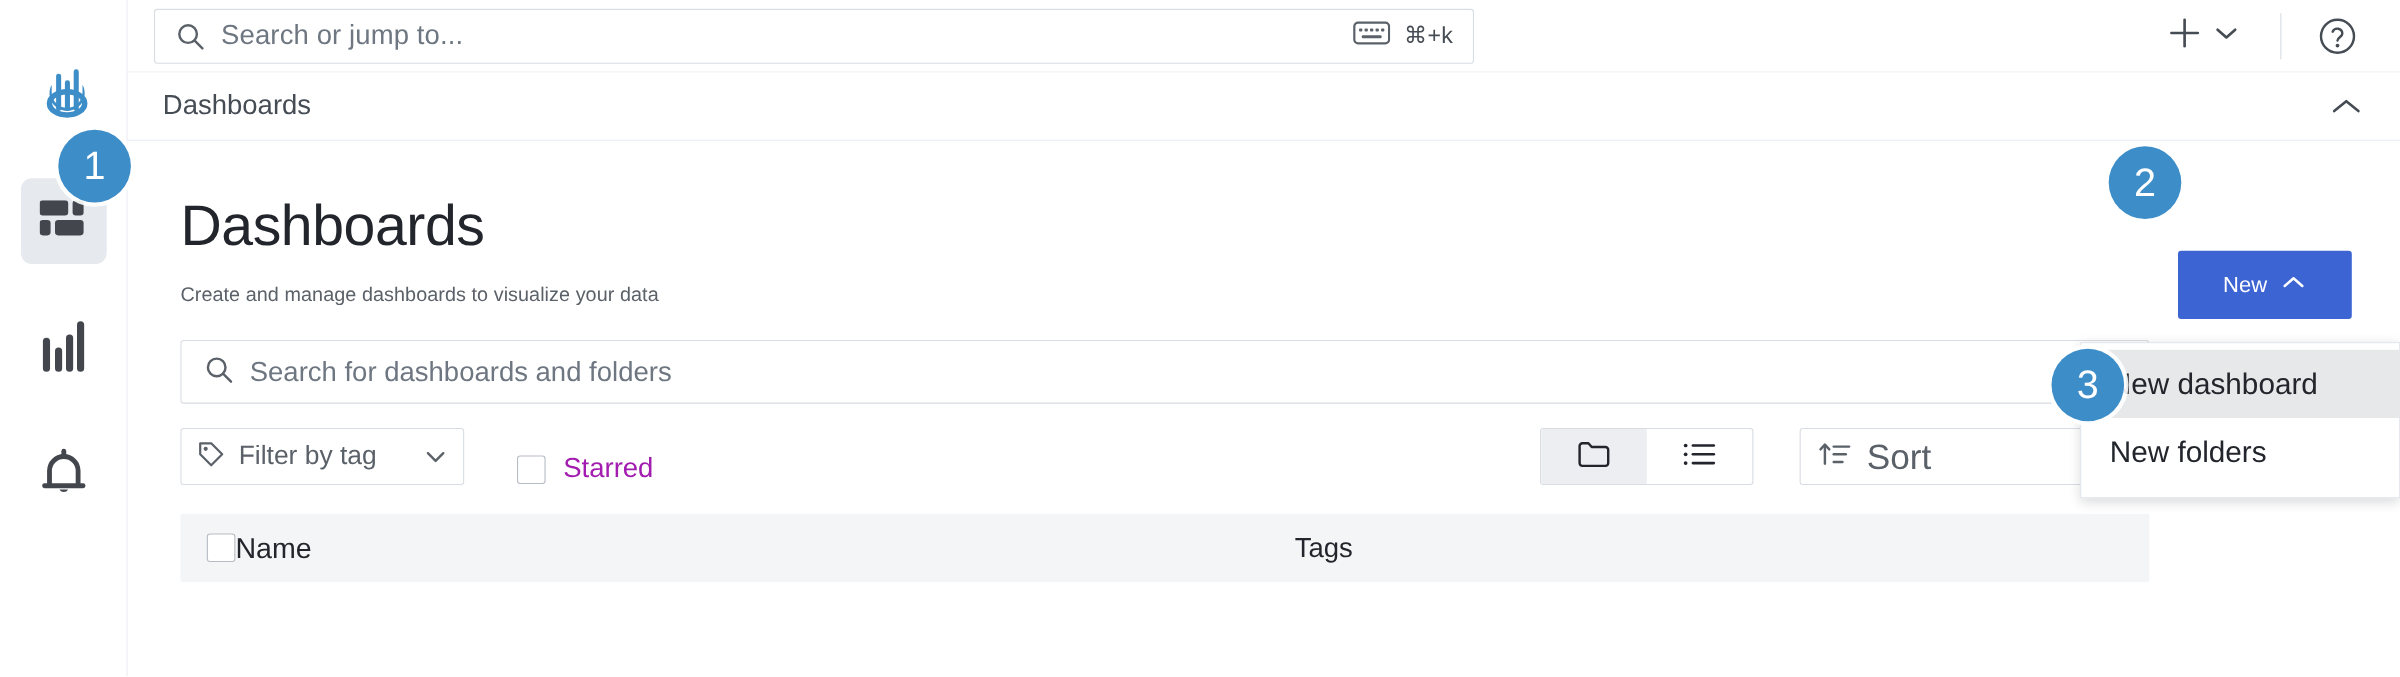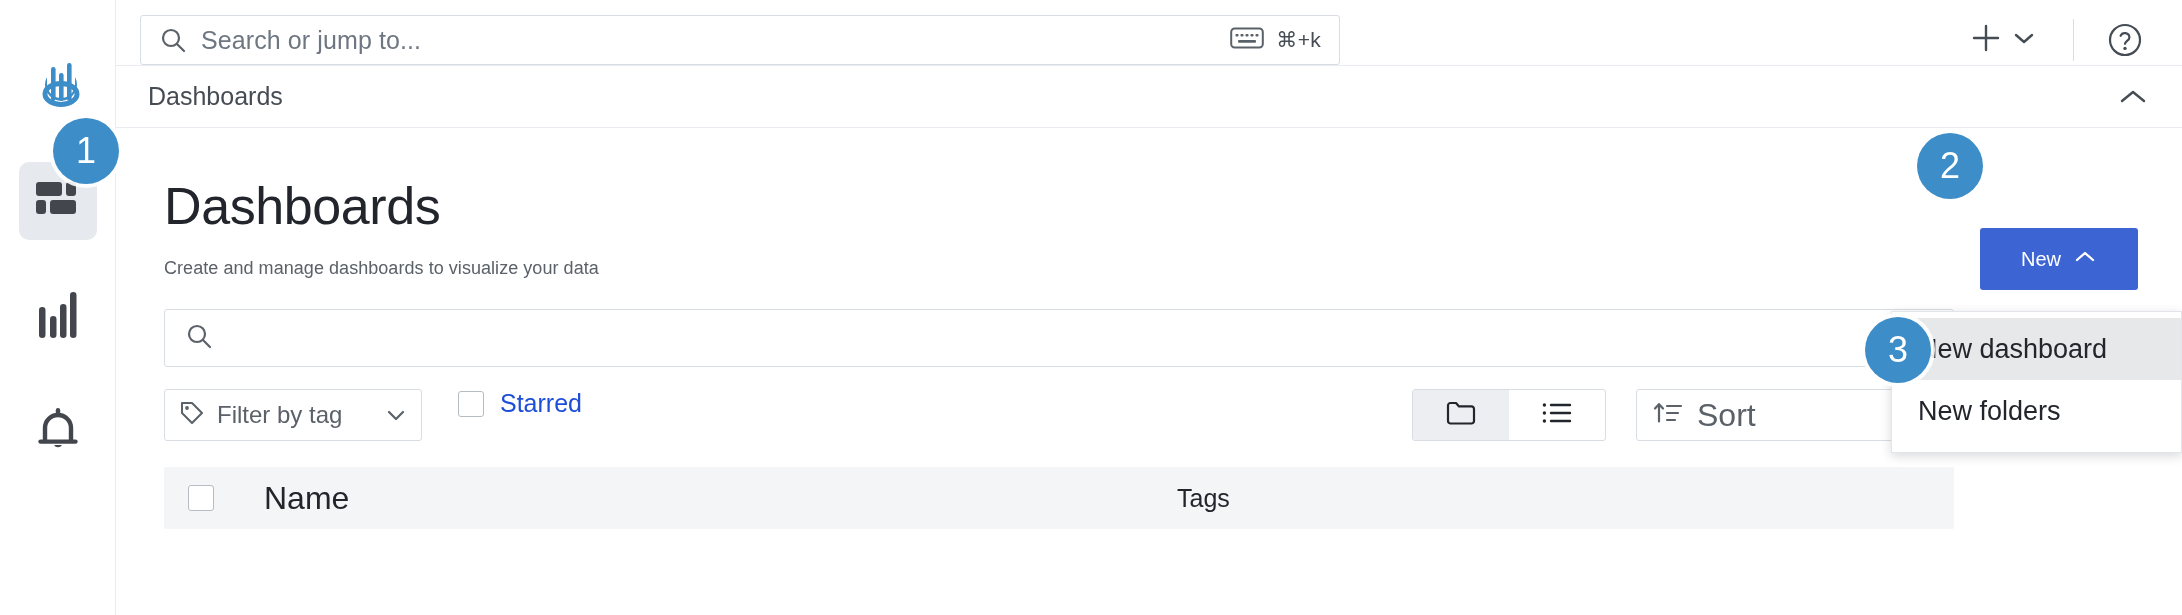--- a/index.html
+++ b/index.html
@@ -32,21 +32,21 @@
   }
   .rail-item.active { background: #e6e9ed; }
 
   
   .content { flex: 1 1 auto; display: flex; flex-direction: column; min-width: 0; position: relative; }
 
   
   .topbar {
     height: 66px; flex: 0 0 66px;
     border-bottom: 1px solid #e9edf2;
-    display: flex; align-items: flex-end;
+    display: flex; align-items: center;
     padding: 0 28px 0 24px;
     background: #fff;
   }
   .searchbox {
     margin-left: 0;
     width: 1200px; height: 50px;
     border: 1px solid #d8dde3; border-radius: 3px;
     display: flex; align-items: center;
     padding: 0 18px 0 18px;
     background: #fff;
@@ -81,33 +81,33 @@
 
   .find-box {
     margin-top: 30px;
     height: 58px;
     border: 1px solid #d8dde3; border-radius: 3px;
     display: flex; align-items: center; padding: 0 20px;
     background: #fff;
   }
   .find-box .f-ph { font-size: 25px; color: #6e7781; margin-left: 14px; }
 
-  .toolbar { margin-top: 22px; display: flex; align-items: flex-start; gap: 0; }
+  .toolbar { margin-top: 22px; display: flex; align-items: flex-end; gap: 12px; }
   .tag-filter {
     width: 258px; height: 52px;
     border: 1px solid #d8dde3; border-radius: 3px;
     display: flex; align-items: center; padding: 0 14px;
     background: #fff; cursor: pointer;
   }
   .tag-filter .tf-label { font-size: 24px; color: #5b6168; margin-left: 12px; }
   .tag-filter .tf-caret { margin-left: auto; display: flex; }
 
   .starred { display: flex; align-items: center; margin-left: 36px; cursor: pointer; }
   .cbox { width: 26px; height: 26px; border: 1px solid #b6bcc4; border-radius: 3px; background: #fff; }
-  .starred .st-label { font-size: 25px; color: #1d4ed8; margin-left: 16px; }
+  .starred .st-label { font-size: 25px; color: #a21caf; margin-left: 16px; }
 
   .view-toggle {
     margin-left: auto;
     display: flex; align-items: center;
     border: 1px solid #d8dde3; border-radius: 3px;
     height: 52px; overflow: hidden; background: #fff;
   }
   .vt-btn { width: 96px; height: 100%; display: flex; align-items: center; justify-content: center; cursor: pointer; }
   .vt-btn.active { background: #eceef1; }
 
@@ -121,21 +121,21 @@
   .sort-box .so-label { font-size: 32px; color: #5b6168; margin-left: 14px; }
 
   .tbl-head {
     margin-top: 26px;
     height: 62px;
     background: #f4f5f7;
     display: flex; align-items: center;
     padding: 0 24px;
     border-radius: 2px;
   }
-  .th-name { font-size: 32px; color: #22252b; margin-left: 50px; }
+  .th-name { font-size: 26px; color: #22252b; }
   .th-tags { font-size: 25px; color: #22252b; position: absolute; left: 1013px; text-align: right; }
   .tbl-head { position: relative; }
 
   
   .new-btn {
     position: absolute; right: 44px; top: 228px;
     width: 158px; height: 62px;
     background: #3d64d3; border-radius: 3px;
     display: flex; align-items: center; justify-content: center; gap: 12px;
     cursor: pointer; z-index: 30;
@@ -308,20 +308,21 @@
 
         <div class="find-box">
           <span>
             <svg width="28" height="28" viewBox="0 0 28 28">
               <g fill="none" stroke="#5b6168" stroke-width="2.2">
                 <circle cx="12" cy="12" r="8"></circle>
                 <line x1="18.2" y1="18.2" x2="25" y2="25" stroke-linecap="round"></line>
               </g>
             </svg>
           </span>
+          <span class="f-ph">Search for dashboards and folders</span>
         </div>
 
         <div class="toolbar">
           <div class="tag-filter">
             <span>
               <svg width="26" height="26" viewBox="0 0 26 26">
                 <g fill="none" stroke="#5b6168" stroke-width="2" stroke-linejoin="round">
                   <path d="M3 3 L13 3 L23 13 L13 23 L3 13 Z"></path>
                 </g>
                 <circle cx="8" cy="8" r="1.9" fill="#5b6168"></circle>

